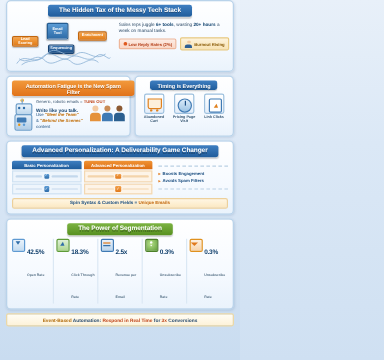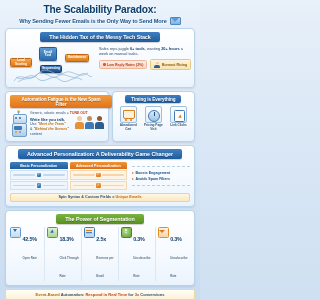--- a/index.html
+++ b/index.html
@@ -174,27 +174,20 @@
   .evt{margin:2px 5px 3px;text-align:center;font-size:4px;font-weight:bold;color:#2a4d70;
        background:linear-gradient(180deg,#fffdf5,#fdf2d9);border:.5px solid #ecd8a5;border-radius:2px;padding:2px 4px;}
   .evt .k{color:#b06a08;}
   .evt .g{color:#c0451a;}
 </style>
 </head>
 <body>
 
 <div class="page">
 
-  <div class="hdr">
-    <h1>The Scalability Paradox:</h1>
-    <div class="sub">
-      <span>Why Sending Fewer Emails is the Only Way to Send More</span>
-      <span class="env"></span>
-    </div>
-  </div>
 
   <div class="card">
     <div class="ribbon">The Hidden Tax of the Messy Tech Stack</div>
     <div class="stackrow">
       <div class="stackviz">
         <div class="node n-orange" style="left:0;top:13px;width:22px;height:9px;">Lead Scoring</div>
         <div class="node n-blue" style="left:29px;top:2px;width:18px;height:14px;">Email Tool</div>
         <div class="node n-orange" style="left:55px;top:9px;width:24px;height:8px;">Enrichment</div>
         <div class="node n-dark" style="left:30px;top:20px;width:22px;height:8px;">Sequencing</div>
         <svg class="squig" viewBox="0 0 82 16">

